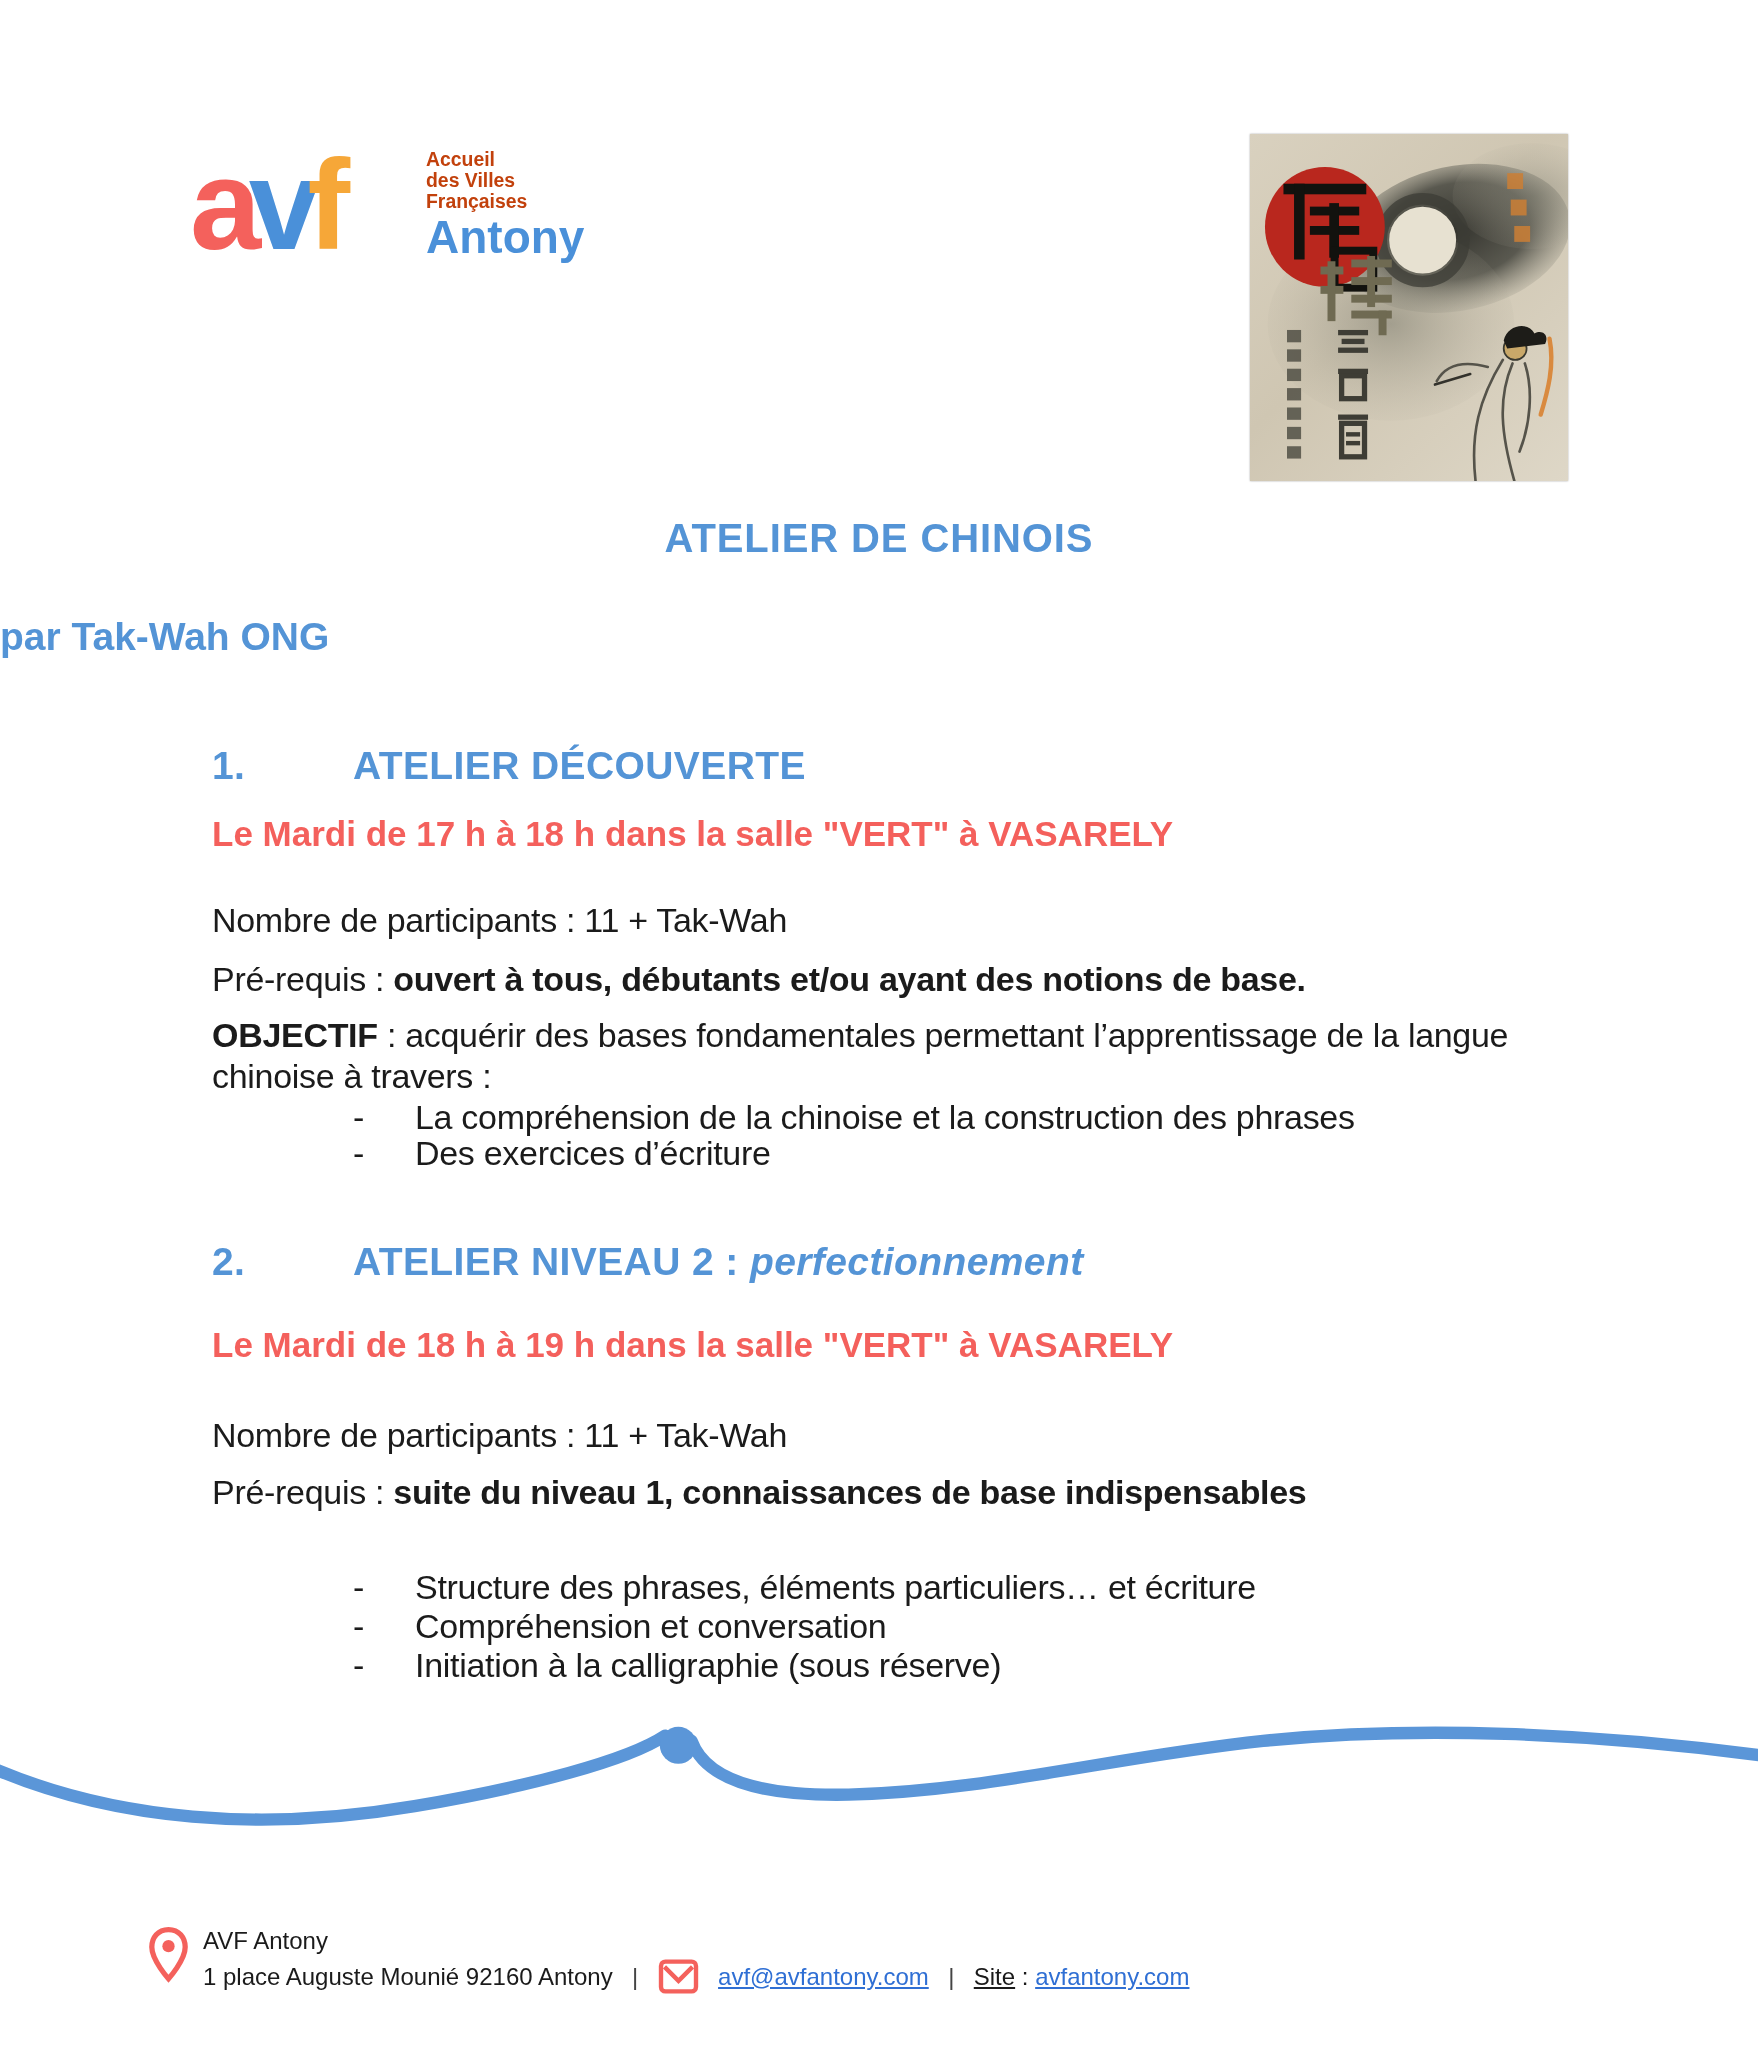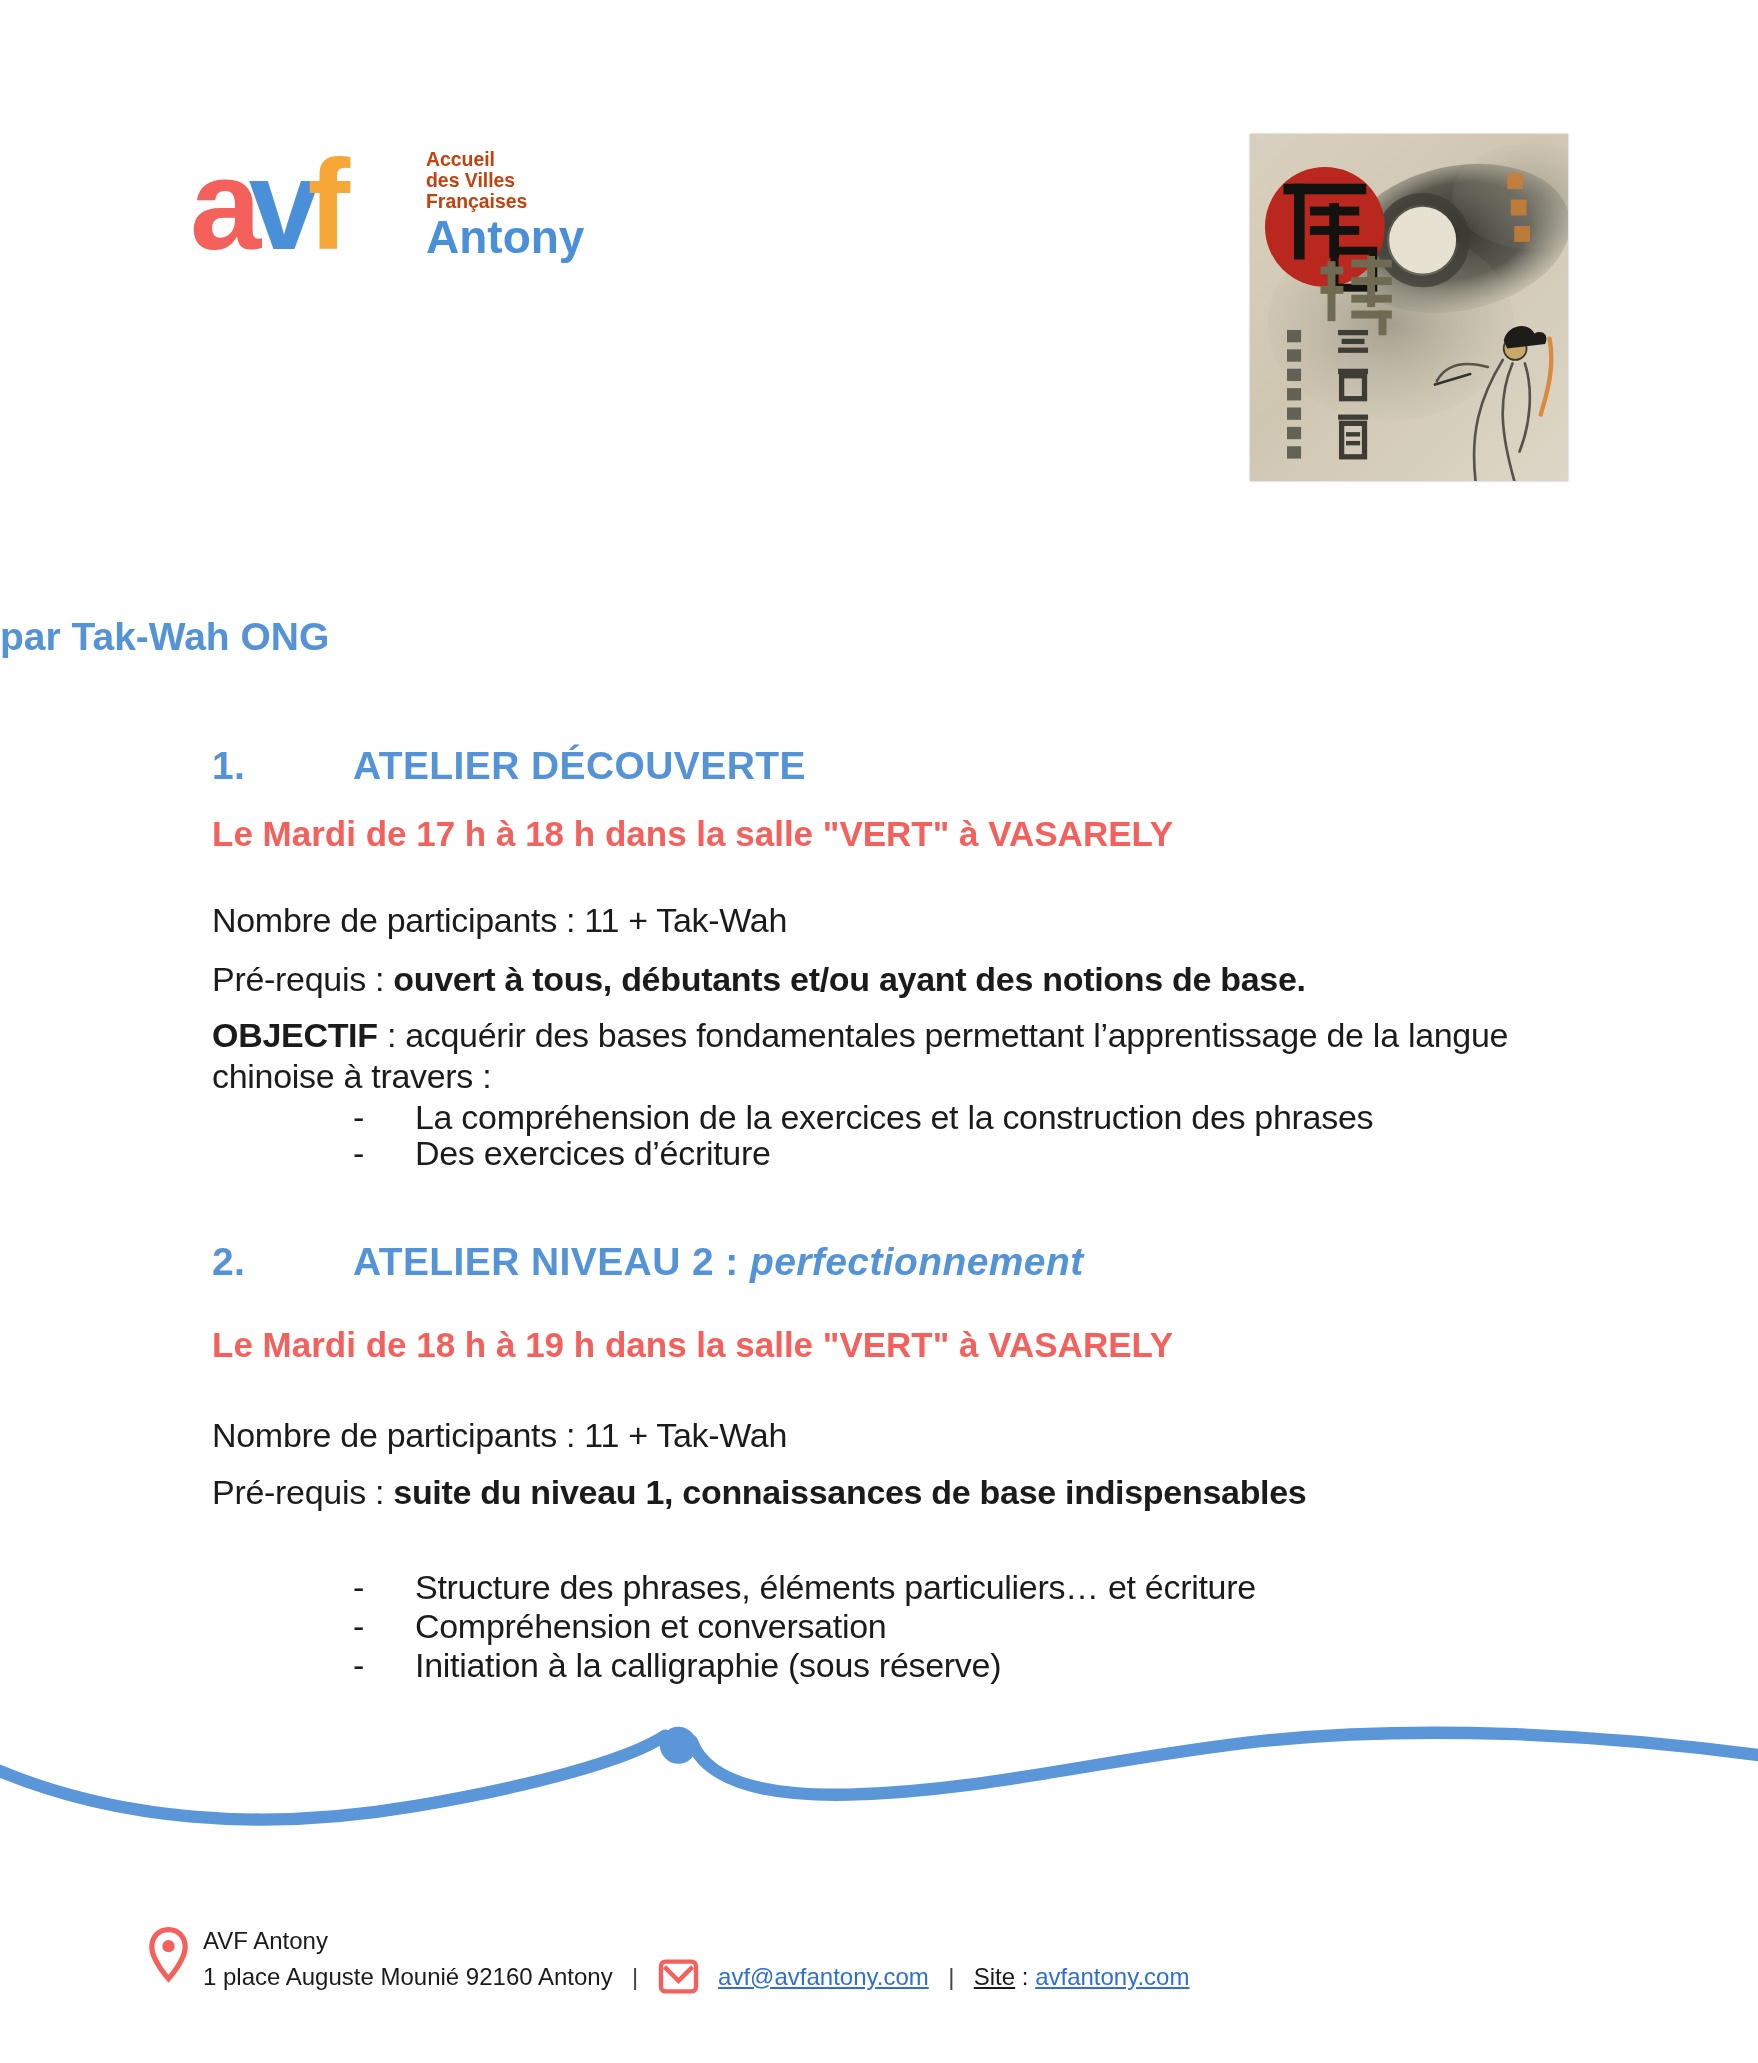--- a/index.html
+++ b/index.html
@@ -175,31 +175,32 @@
         <path d="M270 264 C 240 256 222 262 212 280"></path>
         <path d="M250 272 L 210 284" stroke="#33322c"></path>
         <path d="M312 260 C 322 290 318 330 306 360"></path>
       </g>
       <circle cx="301" cy="243" r="13" fill="#c9a869" stroke="#3a392f" stroke-width="2"></circle>
       <path d="M288 234 C 292 216 316 212 323 226 C 332 221 340 228 335 238 L 292 243 Z" fill="#1d1c18"></path>
       <path d="M340 232 C 346 262 338 292 330 318" fill="none" stroke="#d98a3f" stroke-width="5" stroke-linecap="round"></path>
     </svg>
   </div>
 
+  <div class="doc-title">ATELIER DE CHINOIS</div>
   <div class="doc-subtitle">par Tak-Wah ONG</div>
 
   <div class="sec-heading" style="top:744px;"><span class="num">1.</span><span>ATELIER DÉCOUVERTE</span><span class="ital"></span></div>
   <div class="schedule" style="top:814px;">Le Mardi de 17 h à 18 h dans la salle "VERT" à VASARELY</div>
   <div class="bodyline" style="top:900px;">Nombre de participants : 11 + Tak-Wah</div>
   <div class="bodyline" style="top:959px;"><span>Pré-requis : </span><b>ouvert à tous, débutants et/ou ayant des notions de base.</b></div>
   <div class="bodyline objective" style="top:1015px;"><b>OBJECTIF</b><span> : acquérir des bases fondamentales permettant l’apprentissage de la langue chinoise à travers :</span></div>
   <div class="bullets b-s1" style="top:1098px;">
     <div class="bullet-row">
         <span class="dash">-</span>
-        <span>La compréhension de la exercices et la construction des phrases</span>
+        <span>La compréhension de la chinoise et la construction des phrases</span>
       </div>
     <div class="bullet-row">
         <span class="dash">-</span>
         <span>Des exercices d’écriture</span>
       </div>
   </div>
 
   <div class="sec-heading" style="top:1240px;"><span class="num">2.</span><span>ATELIER NIVEAU 2 : </span><span class="ital">perfectionnement</span></div>
   <div class="schedule" style="top:1325px;">Le Mardi de 18 h à 19 h dans la salle "VERT" à VASARELY</div>
   <div class="bodyline" style="top:1415px;">Nombre de participants : 11 + Tak-Wah</div>

